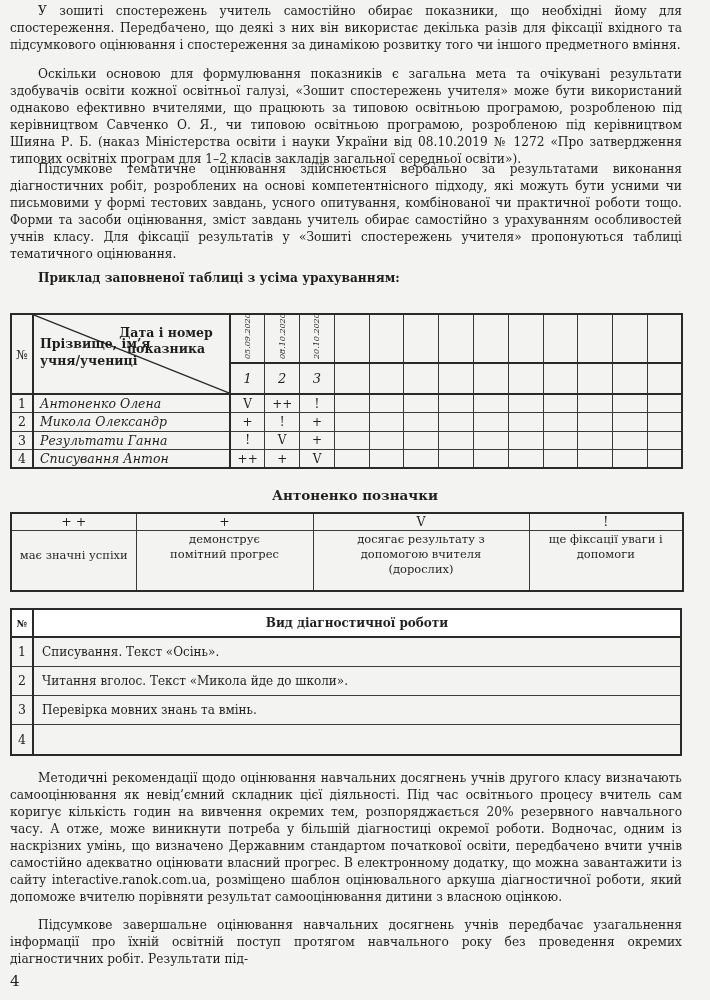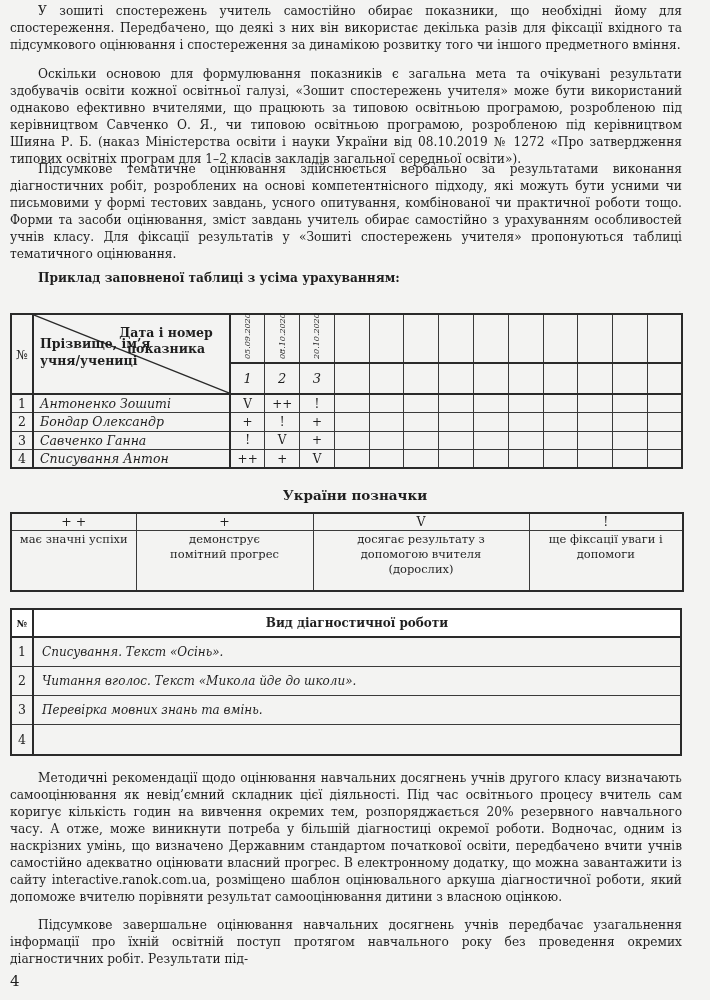--- a/index.html
+++ b/index.html
@@ -22,30 +22,30 @@
   #obs .diag .bl { position: absolute; left: 6px; bottom: 24px; font-weight: bold; font-size: 12.5px; line-height: 17px; }
   #obs .date { font-size: 8px; font-style: italic; writing-mode: vertical-rl; transform: rotate(180deg); height: 44px; display: inline-block; text-align: left; }
   #obs .num { font-style: italic; font-size: 13px; }
   #obs .name { text-align: left; padding-left: 6px; font-style: italic; font-size: 12.5px; }
   #obs .nocol { font-size: 12.5px; }
 
   .legend-title { position: absolute; left: 0; width: 710px; top: 487px; text-align: center; font-weight: bold; font-size: 13.5px; }
   #legend { top: 512px; border: 2px solid #2a2a2a; }
   #legend td { text-align: center; font-size: 11.5px; line-height: 15px; }
   #legend .sym { height: 17px; font-size: 12.5px; }
-  #legend .desc { height: 35px; vertical-align: top; padding-top: 1px; }
+  #legend .desc { height: 35px; vertical-align: top; padding-top: 17px; }
 
   #diag { top: 608px; border: 2px solid #2a2a2a; }
   #diag td { font-size: 12px; }
   #diag .hdr td { background: #ffffff; height: 28px; text-align: center; font-weight: bold; border-bottom: 2px solid #2a2a2a; }
   #diag .hdr .no { font-size: 10px; }
   #diag .row td { height: 29px; }
   #diag .row .no { text-align: center; font-size: 12.5px; border-right: 2px solid #2a2a2a; }
   #diag .hdr .no { border-right: 2px solid #2a2a2a; }
-  #diag .row .txt { font-style: italic; padding-left: 8px; margin-left: 36px; }
+  #diag .row .txt { padding-left: 8px; margin-left: 36px; }
 
   .page-num { position: absolute; left: 10px; top: 972px; font-size: 15px; }
 </style>
 </head>
 <body>
 
 <div class="p" style="top:3px;"><span class="ind"></span><span>У зошиті спостережень учитель самостійно обирає показники, що необхідні йому для спостереження. Передбачено, що деякі з них він використає декілька разів для фіксації вхідного та підсумкового оцінювання і спостереження за динамікою розвитку того чи іншого предметного вміння.</span></div>
 <div class="p" style="top:66px;"><span class="ind"></span><span>Оскільки основою для формулювання показників є загальна мета та очікувані результати здобувачів освіти кожної освітньої галузі, «Зошит спостережень учителя» може бути використаний однаково ефективно вчителями, що працюють за типовою освітньою програмою, розробленою під керівництвом Савченко О. Я., чи типовою освітньою програмою, розробленою під керівництвом Шияна Р. Б. (наказ Міністерства освіти і науки України від 08.10.2019 № 1272 «Про затвердження типових освітніх програм для 1–2 класів закладів загальної середньої освіти»).</span></div>
 <div class="p" style="top:161px;"><span class="ind"></span><span>Підсумкове тематичне оцінювання здійснюється вербально за результатами виконання діагностичних робіт, розроблених на основі компетентнісного підходу, які можуть бути усними чи письмовими у формі тестових завдань, усного опитування, комбінованої чи практичної роботи тощо. Форми та засоби оцінювання, зміст завдань учитель обирає самостійно з урахуванням особливостей учнів класу. Для фіксації результатів у «Зошиті спостережень учителя» пропонуються таблиці тематичного оцінювання.</span></div>
 
@@ -91,55 +91,55 @@
     <td class="thick-b num" style="border-top:2px solid #2a2a2a;"></td>
     <td class="thick-b num" style="border-top:2px solid #2a2a2a;"></td>
     <td class="thick-b num" style="border-top:2px solid #2a2a2a;"></td>
     <td class="thick-b num" style="border-top:2px solid #2a2a2a;"></td>
     <td class="thick-b num" style="border-top:2px solid #2a2a2a;"></td>
     <td class="thick-b num" style="border-top:2px solid #2a2a2a;"></td>
     <td class="thick-b num" style="border-top:2px solid #2a2a2a;"></td>
   </tr>
   <tr style="height:18.5px;">
     <td class="thick-r nocol">1</td>
-    <td class="thick-r name">Антоненко Зошиті</td>
+    <td class="thick-r name">Антоненко Олена</td>
     <td>V</td>
     <td>++</td>
     <td>!</td>
     <td></td>
     <td></td>
     <td></td>
     <td></td>
     <td></td>
     <td></td>
     <td></td>
     <td></td>
     <td></td>
     <td></td>
   </tr>
   <tr style="height:18.5px;">
     <td class="thick-r nocol">2</td>
-    <td class="thick-r name">Бондар Олександр</td>
+    <td class="thick-r name">Микола Олександр</td>
     <td>+</td>
     <td>!</td>
     <td>+</td>
     <td></td>
     <td></td>
     <td></td>
     <td></td>
     <td></td>
     <td></td>
     <td></td>
     <td></td>
     <td></td>
     <td></td>
   </tr>
   <tr style="height:18.5px;">
     <td class="thick-r nocol">3</td>
-    <td class="thick-r name">Савченко Ганна</td>
+    <td class="thick-r name">Результати Ганна</td>
     <td>!</td>
     <td>V</td>
     <td>+</td>
     <td></td>
     <td></td>
     <td></td>
     <td></td>
     <td></td>
     <td></td>
     <td></td>
@@ -160,21 +160,21 @@
     <td></td>
     <td></td>
     <td></td>
     <td></td>
     <td></td>
     <td></td>
   </tr>
 </tbody>
   </table>
 
-<div class="legend-title">України позначки</div>
+<div class="legend-title">Антоненко позначки</div>
 <table id="legend">
   <colgroup>
     <col style="width:125px">
       <col style="width:177px">
       <col style="width:216px">
       <col style="width:154px">
   </colgroup>
   <tbody>
       <tr>
     <td class="sym">+ +</td>

